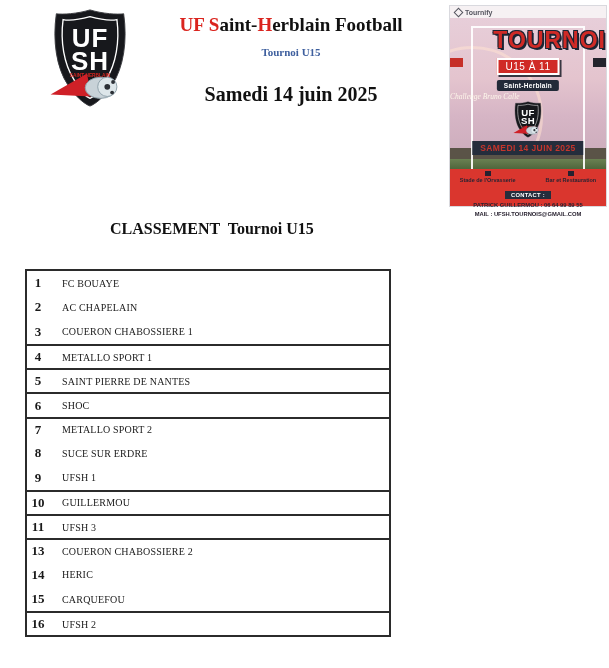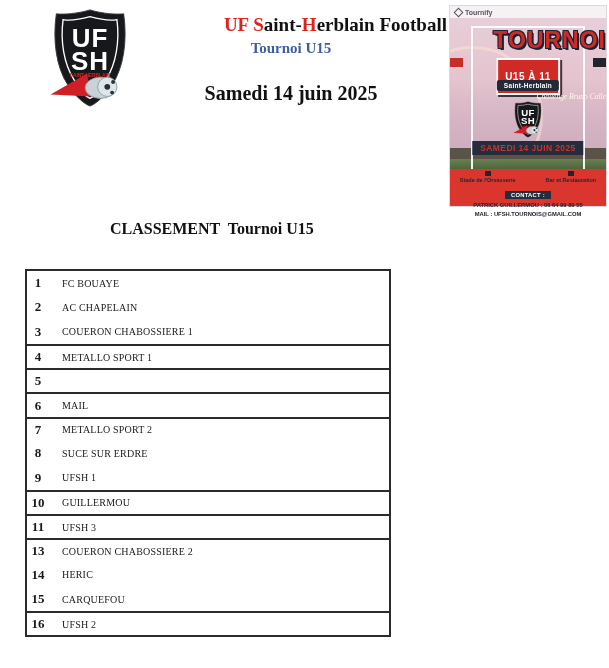--- a/index.html
+++ b/index.html
@@ -18,23 +18,23 @@
   .club-logo{position:absolute;left:46px;top:8px;width:88px;height:100px;}
   .shield-uf,.shield-sh{
     fill:#ffffff;font-family:"Liberation Sans",sans-serif;font-weight:bold;
     font-size:27px;text-anchor:middle;letter-spacing:1px;
   }
   .shield-tag{fill:#d6251f;font-family:"Liberation Sans",sans-serif;font-weight:bold;
     font-size:5px;text-anchor:middle;}
 
   
   .header-block{position:absolute;left:135px;top:14px;width:312px;text-align:center;}
-  .title-line1{font-size:19px;font-weight:bold;color:#111;white-space:nowrap;text-align:right;}
+  .title-line1{font-size:19px;font-weight:bold;color:#111;white-space:nowrap;}
   .title-line1 .red{color:var(--red);}
-  .title-line2{font-size:15px;font-weight:bold;color:var(--blue);margin-top:4px;}
+  .title-line2{font-size:11px;font-weight:bold;color:var(--blue);margin-top:10px;}
   .date-line{font-size:20px;font-weight:bold;color:#111;margin-top:25px;}
 
   
   .poster{
     position:absolute;left:449px;top:5px;width:156px;height:200px;
     border:1px solid #d9d9de;background:#fff;
     font-family:"Liberation Sans",sans-serif;
   }
   .poster-topbar{height:12px;background:#f6f1f3;display:flex;align-items:center;
     gap:3px;padding-left:5px;}
@@ -50,27 +50,27 @@
     background:linear-gradient(180deg,#6a8052,#4f663c);}
   .poster-frame{position:absolute;left:21px;right:21px;top:8px;bottom:-2px;
     border:2px solid rgba(255,255,255,.92);border-bottom:none;}
   .poster-title{position:absolute;top:9px;left:0;width:100%;text-align:right;
     font-size:23px;font-weight:900;letter-spacing:1px;color:#d02a26;
     text-shadow:1px 1px 0 #1c2433,-1px 1px 0 #1c2433,1px -1px 0 #1c2433,
       -1px -1px 0 #1c2433,2px 2px 0 #1c2433;}
   .tab-left{position:absolute;left:0;top:40px;width:13px;height:9px;background:#c62f28;}
   .tab-right{position:absolute;right:0;top:40px;width:13px;height:9px;background:#23242c;}
   .badge-u15{position:absolute;top:40px;left:50%;transform:translateX(-50%);
-    background:#d02a26;border:2px solid #fff;color:#fff;font-size:10px;font-weight:700;
-    padding:11px 7px;letter-spacing:.5px;box-shadow:2px 2px 0 rgba(25,28,40,.85);
+    background:#d02a26;border:2px solid #fff;color:#fff;font-size:10px;font-weight:400;
+    padding:1px 7px;letter-spacing:.5px;box-shadow:2px 2px 0 rgba(25,28,40,.85);
     white-space:nowrap;}
   .badge-city{position:absolute;top:62px;left:50%;transform:translateX(-50%);
     background:#222a38;color:#fff;font-size:6.5px;font-weight:bold;padding:2px 7px;
     border-radius:2px;letter-spacing:.3px;white-space:nowrap;}
-  .script-line{position:absolute;top:74px;width:100%;text-align:right;
+  .script-line{position:absolute;top:74px;width:100%;text-align:left;
     font-family:"Liberation Serif",serif;font-style:italic;font-size:7.5px;color:#fdf6ea;}
   .poster-shield{position:absolute;top:83px;left:50%;transform:translateX(-50%);
     width:32px;height:37px;}
   .date-banner{position:absolute;top:123px;left:50%;transform:translateX(-50%);
     background:var(--navy);color:#c5352c;font-size:8.5px;font-weight:900;
     padding:2px 8px;letter-spacing:.4px;white-space:nowrap;}
 
   .poster-redband{position:relative;height:37px;background:var(--poster-red);
     text-align:center;}
   .amenities{display:flex;justify-content:center;gap:30px;padding-top:2px;}
@@ -177,24 +177,25 @@
       <div class="trow">
         <div class="rank">3</div>
         <div class="team">COUERON CHABOSSIERE 1</div>
       </div>
       <div class="trow divider">
         <div class="rank">4</div>
         <div class="team">METALLO SPORT 1</div>
       </div>
       <div class="trow divider">
         <div class="rank">5</div>
+        <div class="team">SAINT PIERRE DE NANTES</div>
       </div>
       <div class="trow divider">
         <div class="rank">6</div>
-        <div class="team">MAIL</div>
+        <div class="team">SHOC</div>
       </div>
       <div class="trow divider">
         <div class="rank">7</div>
         <div class="team">METALLO SPORT 2</div>
       </div>
       <div class="trow">
         <div class="rank">8</div>
         <div class="team">SUCE SUR ERDRE</div>
       </div>
       <div class="trow">

